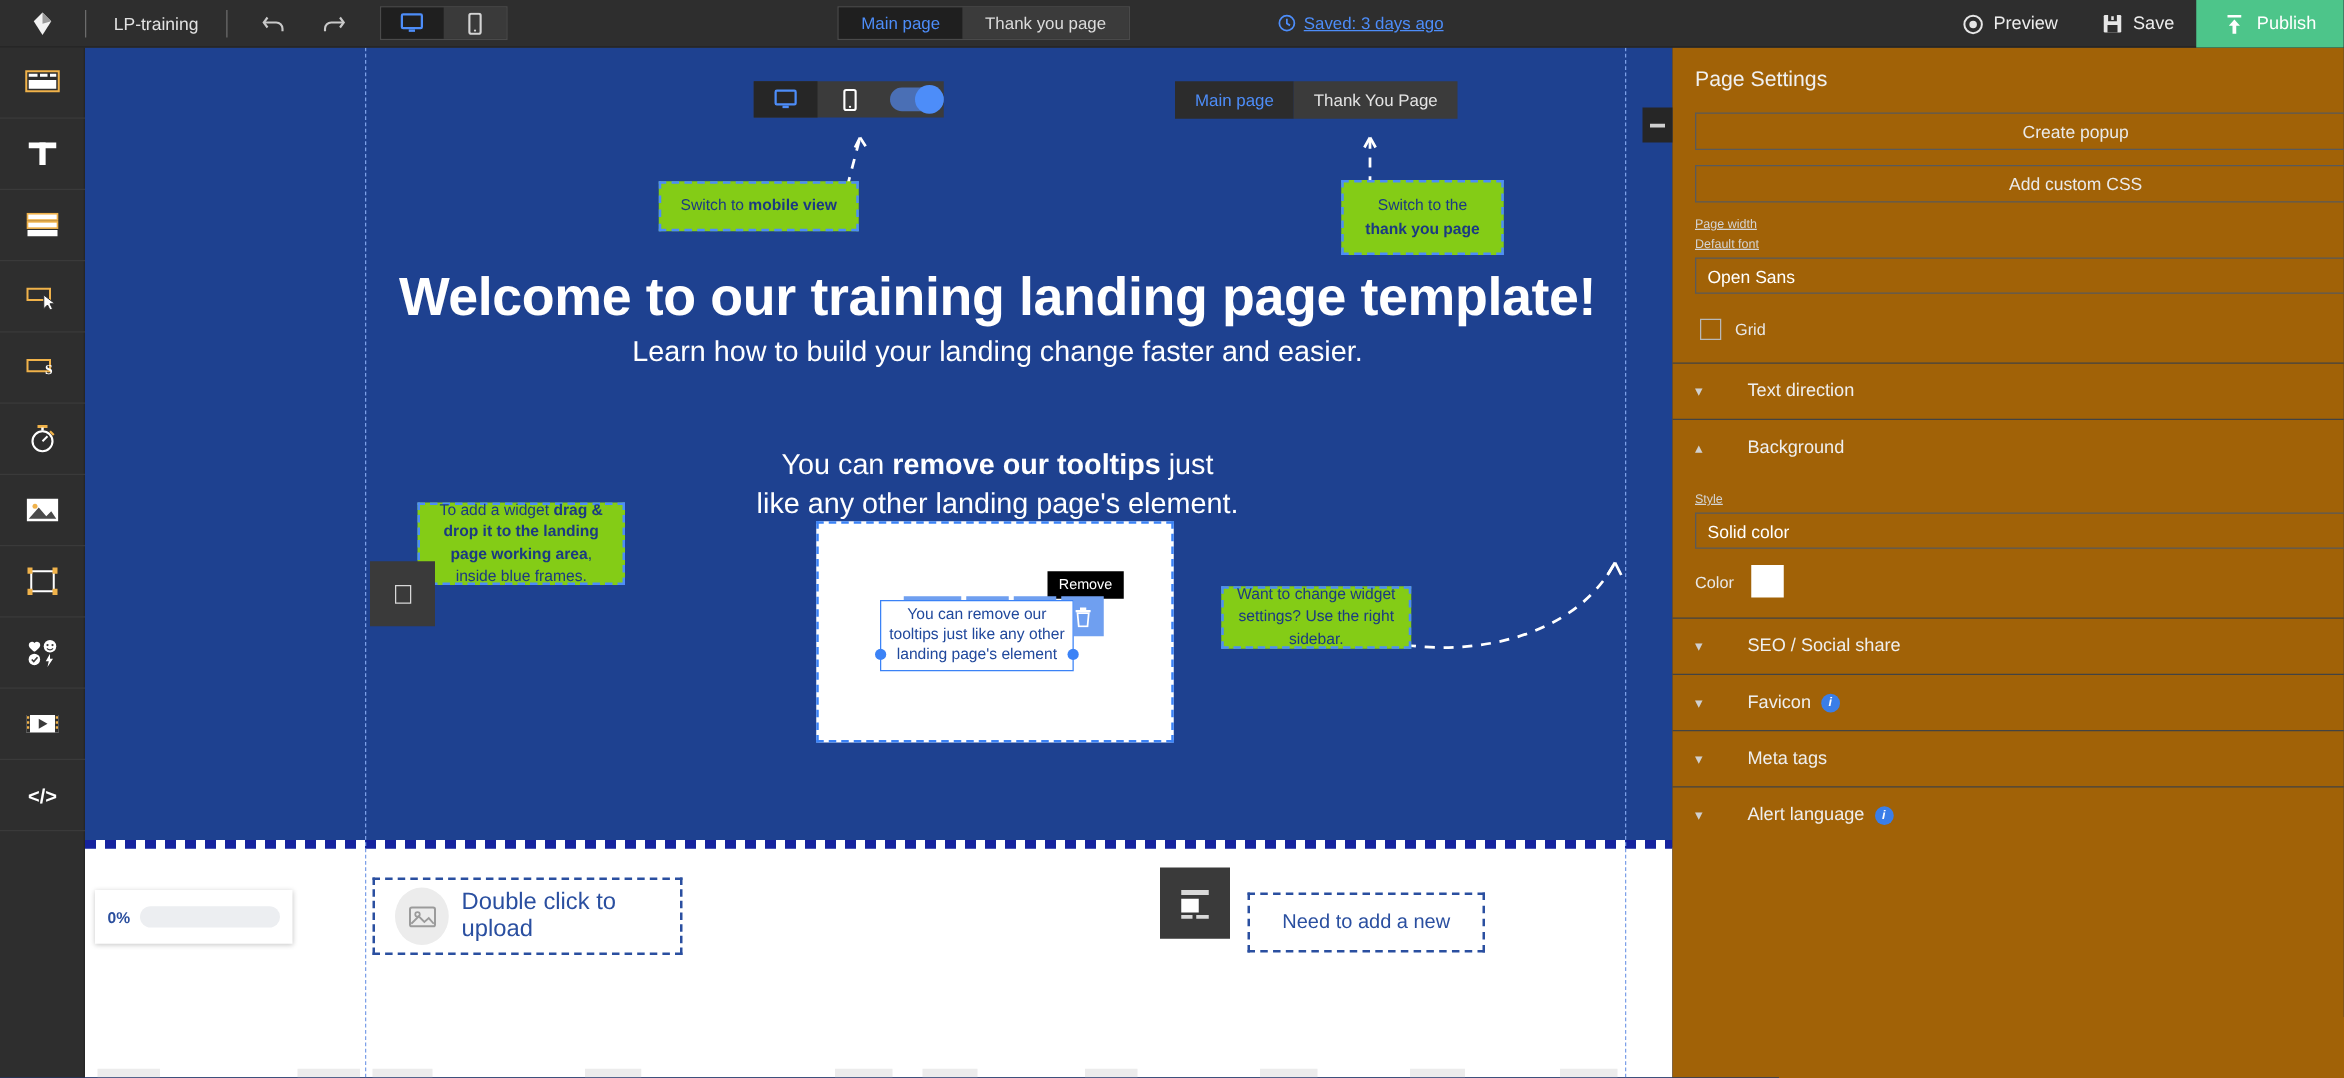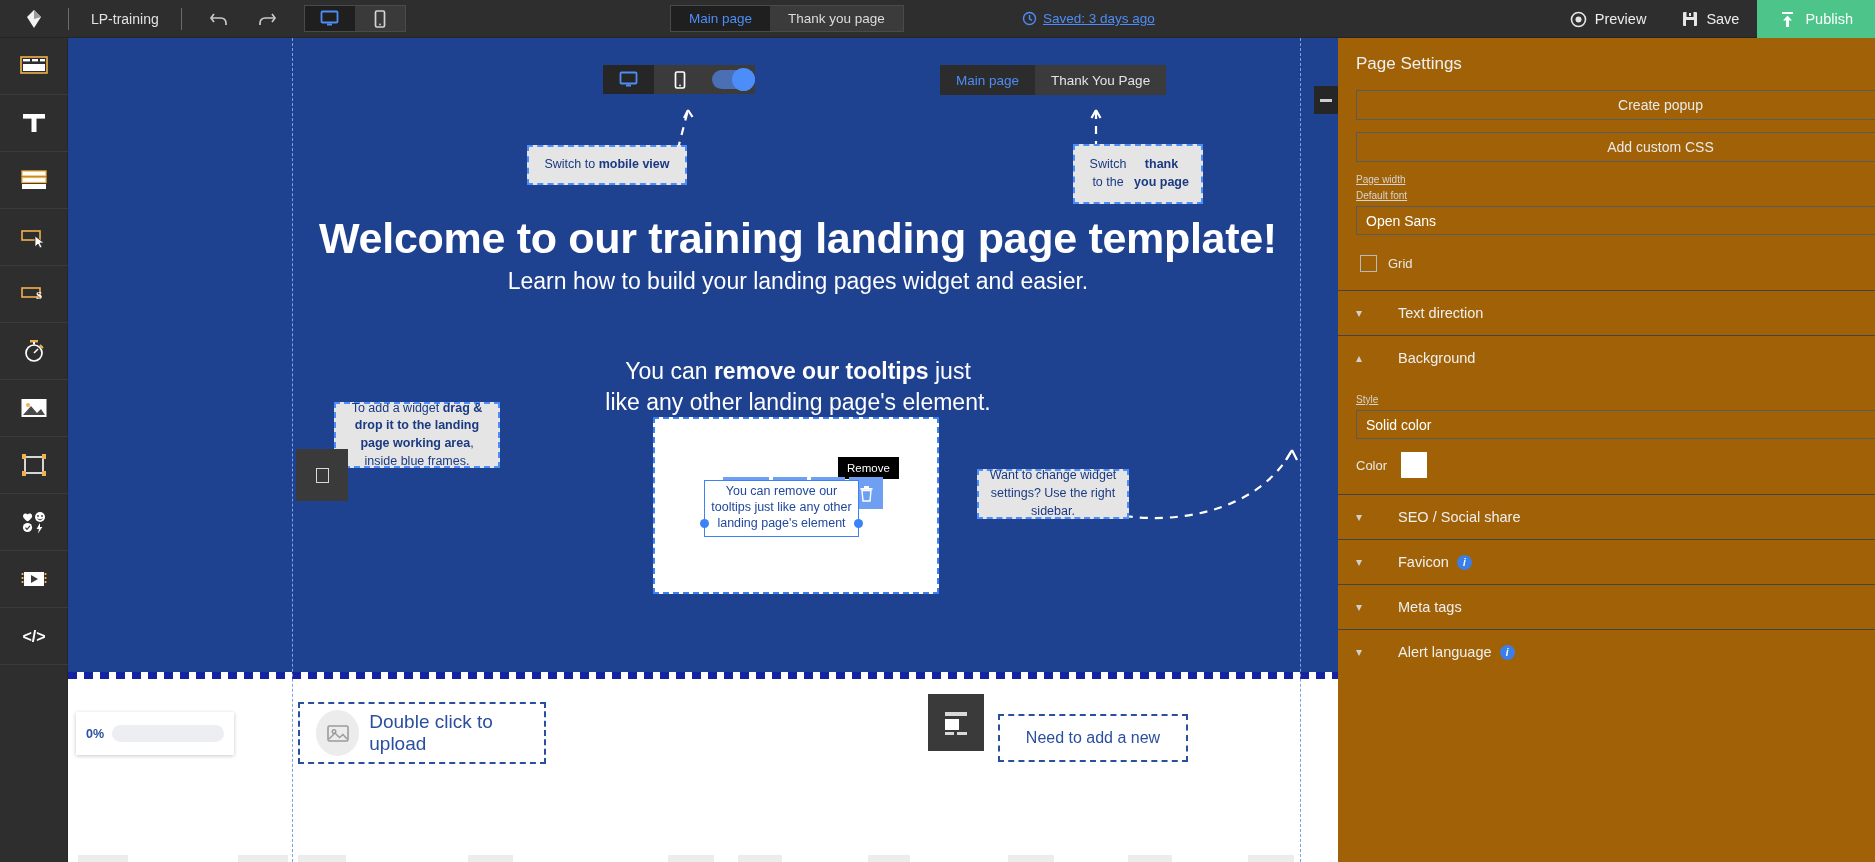--- a/index.html
+++ b/index.html
@@ -77,21 +77,21 @@
   .tg-pill:after{ content:""; position:absolute; right:0; top:-2px; width:23px; height:23px;
                   border-radius:50%; background:#4d8df9; }
 
   .cv-pagetabs{ position:absolute; left:872px; top:27px; display:flex; height:30px; }
   .cv-pagetabs div{ display:flex;align-items:center;justify-content:center;padding:0 16px;
                     font-size:13.5px;}
   .cv-pagetabs .a{ background:#2c2c2c; color:#4d8df9;}
   .cv-pagetabs .b{ background:#3b3b3b; color:#e4e4e4;}
 
   
-  .callout{ position:absolute; background:#e5e5e5; color:#1b3a82;
+  .callout{ position:absolute; background:#84cc16; color:#1b3a82;
             border:2px dashed #4d8df9; font-size:12.5px; line-height:1.42;
             display:flex; align-items:center; justify-content:center; text-align:center;
             padding:8px 10px; }
   .callout b{ font-weight:bold; }
 
   .dash-arrow{ position:absolute; pointer-events:none; }
 
   
   .drag-ghost{ position:absolute; left:228px; top:411px; width:52px; height:52px;
                background:#3a3a3a; display:flex; align-items:center; justify-content:center;}
@@ -405,33 +405,33 @@
       <path d="M18 14 L13.5 22 M18 14 L22.5 22" stroke="#fff" stroke-width="2.2" fill="none"></path>
     </svg>
     <svg class="dash-arrow" style="left:1052px;top:400px" width="190" height="105">
       <path d="M5 78 C60 86 140 72 172 12" stroke="#fff" stroke-width="2.2" fill="none" stroke-dasharray="8 7"></path>
       <path d="M172 12 L166 22 M172 12 L177 22" stroke="#fff" stroke-width="2.2" fill="none"></path>
     </svg>
 
     <div class="callout" style="left:459px;top:107px;width:160px;height:40px">
       <span><span>Switch to </span><b>mobile view</b></span>
     </div>
-    <div class="callout" style="left:1005px;top:106px;width:130px;height:60px;flex-direction:row;gap:1px">
+    <div class="callout" style="left:1005px;top:106px;width:130px;height:60px;flex-direction:column;gap:1px">
       <span>Switch to the</span>
       <b>thank you page</b>
     </div>
     <div class="callout" style="left:266px;top:364px;width:166px;height:66px">
       <span><span>To add a widget </span><b>drag &amp; drop it to the landing page working area</b><span>, inside blue frames.</span></span>
     </div>
     <div class="callout callout-right" style="height:50px">
       <span>Want to change widget settings? Use the right sidebar.</span>
     </div>
 
     <h1 class="hero-h1">Welcome to our training landing page template!</h1>
-    <div class="hero-sub">Learn how to build your landing pages widget and easier.</div>
+    <div class="hero-sub">Learn how to build your landing change faster and easier.</div>
 
     <div class="mid-copy">
       <span>You can </span><b>remove our tooltips</b><span> just</span><br>
       <span>like any other landing page's element.</span>
     </div>
 
     <div class="drag-ghost">
         <i></i>
       </div>
 

